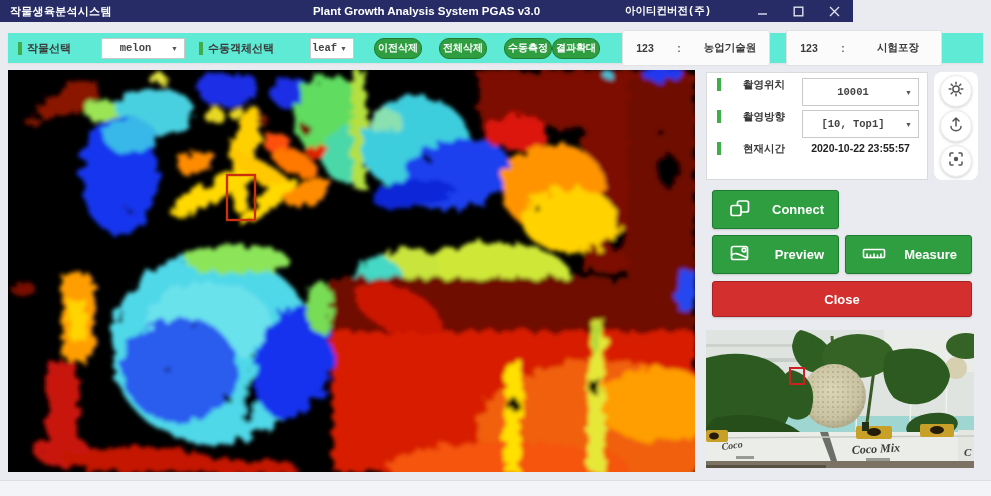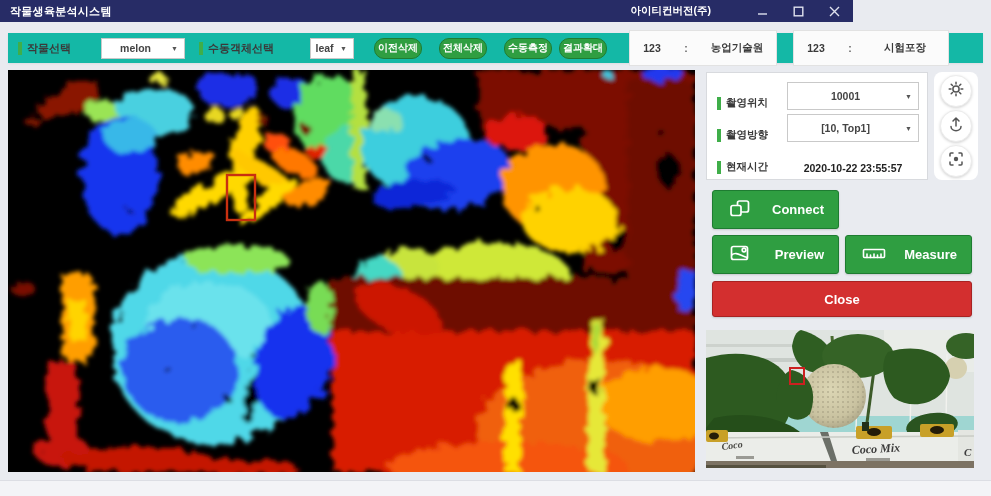--- a/index.html
+++ b/index.html
@@ -5,48 +5,48 @@
   * { margin:0; padding:0; box-sizing:border-box; }
   html,body { background:#d9dbe0; }
   body { font-family:"Liberation Sans", sans-serif; }
   #app { position:relative; width:991px; height:496px; background:#e9ebf0; overflow:hidden; }
 
   
   .titlebar { position:absolute; top:0; left:0; width:853px; height:22px; background:#272c66;
               display:flex; align-items:center; color:#fff; }
   .tb-app   { position:absolute; left:10px; font-size:11px; font-weight:bold; letter-spacing:.3px; }
   .tb-title { position:absolute; left:0; right:0; text-align:center; font-size:11.5px; font-weight:bold; }
-  .tb-right { position:absolute; right:8px; display:flex; align-items:center; gap:14px; }
+  .tb-right { position:absolute; right:8px; display:flex; align-items:center; gap:14px;font-family:Liberation Mono, monospace; }
   .tb-co    { font-size:10.5px; font-weight:bold; margin-right:26px; }
   .wc       { width:22px; height:16px; display:flex; align-items:center; justify-content:center; cursor:pointer; }
 
   
-  .toolbar { position:absolute; top:33px; left:8px; width:975px; height:30px; background:#14b8a6;
+  .toolbar { position:absolute; top:33px; left:8px; width:975px; height:30px; background:#5eead4;
              display:flex; align-items:center; box-shadow:0 1px 2px rgba(0,0,0,.06); }
   .gbar   { width:4px; height:13px; background:#3fae49; flex:0 0 auto; }
   .tlabel { font-size:11px; font-weight:bold; color:#3a3a3a; margin-left:5px; white-space:nowrap; }
   .drop   { height:21px; border:1px solid #c9c9c9; background:#fff; display:flex; align-items:center;
             font-size:10.5px; font-weight:bold; color:#444; cursor:pointer; }
-  .drop .val   { flex:1; text-align:center; }
+  .drop .val   { flex:1; text-align:center;font-family:Liberation Mono, monospace; }
   .drop .caret { font-size:7px; color:#555; padding:0 6px 0 2px; }
   .tb-btn { width:48px; height:21px; background:#2f9e41; border:1px solid #1f7c31; border-radius:10px;
             color:#fff; font-size:10px; font-weight:bold; display:flex; align-items:center;
             justify-content:center; cursor:pointer; white-space:nowrap; }
   .field  { height:36px; background:#fbfbfb; border:1px solid #e2e2e2; display:flex; align-items:center;
             font-size:10.5px; font-weight:bold; color:#3a3a3a; }
   .field span { text-align:center; }
   .f-code { flex:0 0 44px; } .f-sep { flex:0 0 24px; color:#666; } .f-name { flex:1; }
 
   
   .depth { position:absolute; top:70px; left:8px; width:687px; height:402px; background:#000; }
 
   
   .panel { position:absolute; left:706px; top:72px; width:222px; height:108px; background:#fff;
            border:1px solid #d8dade; padding:5px 8px 5px 10px; display:flex; flex-direction:column; }
-  .prow  { flex:1; display:flex; align-items:flex-end; }
+  .prow  { flex:1; display:flex; align-items:flex-start;gap:17px; }
   .prow .tlabel { font-size:10.5px; }
   .pctrl { margin-left:auto; width:132px; }
   .pdrop { width:132px; height:28px; }
   .ptime { font-size:10.5px; font-weight:bold; color:#222; text-align:center; }
 
   .iconstrip { position:absolute; left:934px; top:72px; width:44px; height:108px; background:#fff;
                border-radius:8px; display:flex; flex-direction:column; align-items:center;
                justify-content:space-evenly; }
   .circlebtn { width:32px; height:32px; border-radius:50%; background:#fff; border:1px solid #ececec;
                box-shadow:0 1px 3px rgba(0,0,0,.18); display:flex; align-items:center;
@@ -65,20 +65,21 @@
   .footer { position:absolute; left:0; bottom:0; width:991px; height:16px; background:#f3f4f7;
             border-top:1px solid #dcdee4; }
 </style>
 </head>
 <body>
 
 <div id="app">
 
   <div class="titlebar">
     <span class="tb-app">작물생육분석시스템</span>
+    <span class="tb-title">Plant Growth Analysis System PGAS v3.0</span>
     <div class="tb-right">
       <span class="tb-co">아이티컨버전(주)</span>
       <span class="wc">
         <svg width="11" height="11" viewBox="0 0 11 11">
             <line x1="1" y1="8" x2="10" y2="8" stroke="#dfe1ee" stroke-width="1.4"></line>
           </svg>
       </span>
       <span class="wc">
         <svg width="11" height="11" viewBox="0 0 11 11">
             <rect x="1.2" y="1.2" width="8.6" height="8.6" fill="none" stroke="#dfe1ee" stroke-width="1.4"></rect>
@@ -101,21 +102,21 @@
     </div>
     <span class="gbar" style="margin-left:14px"></span>
     <span class="tlabel">수동객체선택</span>
     <div class="drop" style="margin-left:36px;width:44px">
       <span class="val">leaf</span>
       <span class="caret">▼</span>
     </div>
     <div class="tb-btn" style="margin-left:20px">이전삭제</div>
     <div class="tb-btn" style="margin-left:17px">전체삭제</div>
     <div class="tb-btn" style="margin-left:17px">수동측정</div>
-    <div class="tb-btn" style="margin-left:7px">결과확대</div>
+    <div class="tb-btn" style="margin-left:0">결과확대</div>
     <div class="field" style="margin-left:22px;width:148px">
       <span class="f-code">123</span>
       <span class="f-sep">:</span>
       <span class="f-name">농업기술원</span>
     </div>
     <div class="field" style="margin-left:16px;width:156px">
       <span class="f-code">123</span>
       <span class="f-sep">:</span>
       <span class="f-name">시험포장</span>
     </div>

